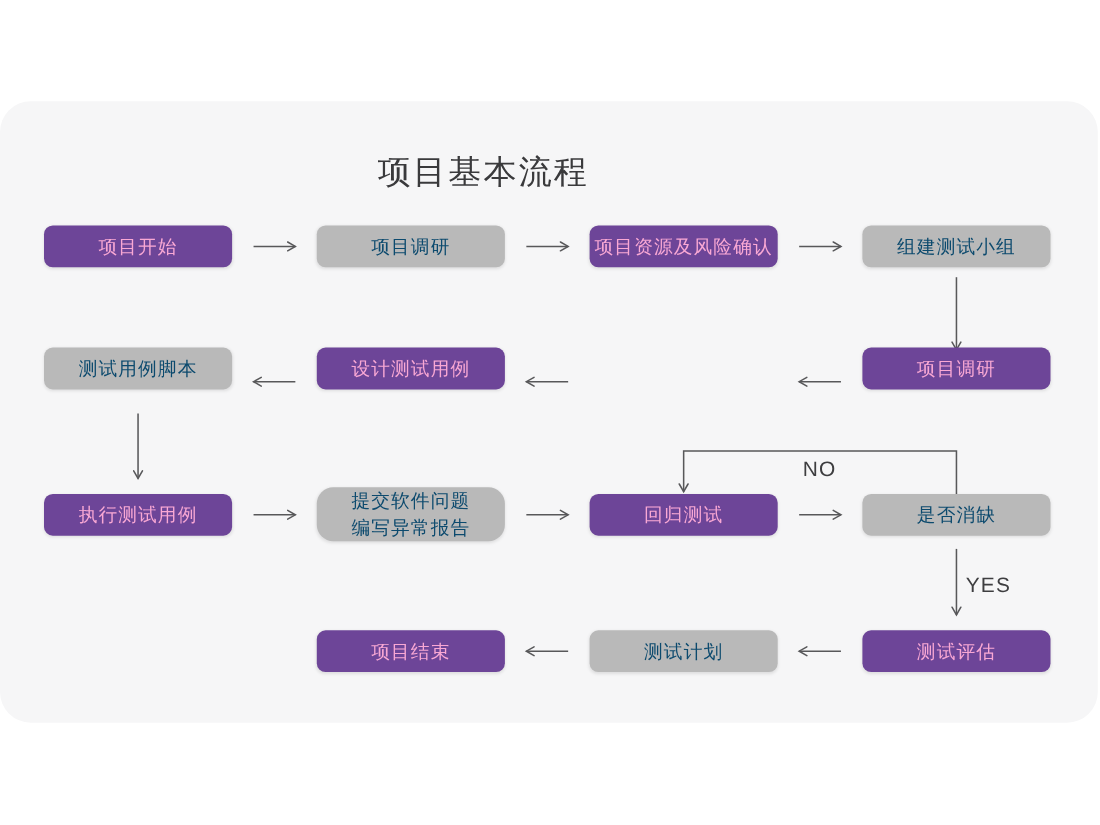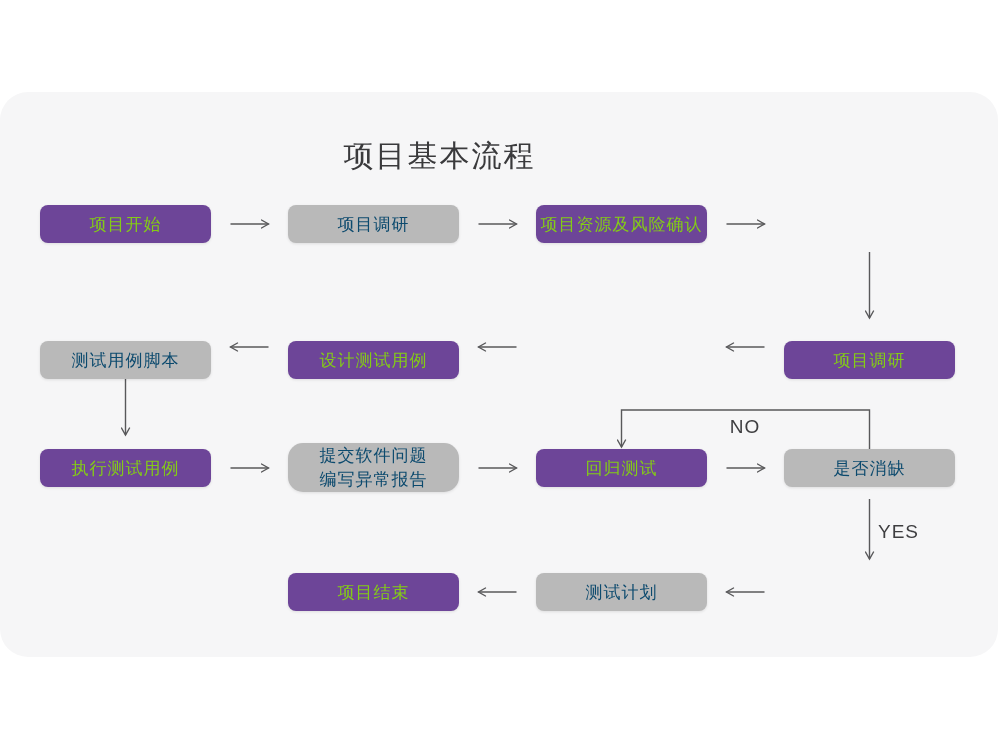--- a/index.html
+++ b/index.html
@@ -39,29 +39,29 @@
     border-radius: 8px;
     display: flex;
     align-items: center;
     justify-content: center;
     font-size: 17px;
     letter-spacing: 1px;
     font-weight: 300;
     box-shadow: 0 1px 3px rgba(0,0,0,0.10);
     text-align: center;
   }
-  .node.purple { background: #6D4598; color: #84cc16; }
+  .node.purple { background: #6D4598; color: #f9a8d4; }
   .node.gray   { background: #B9B9B9; color: #0c4a6e; }
   .node.two-line { height: 49px; flex-direction: column; line-height: 24px; }
   .node.two-line span { display: block; }
 
   
   .c1 { left: 40px; }  .c2 { left: 288px; }  .c3 { left: 536px; }  .c4 { left: 784px; }
   
-  .r1 { top: 205px; }  .r2 { top: 341px; }  .r3 { top: 449px; }  .r4 { top: 573px; }
+  .r1 { top: 205px; }  .r2 { top: 316px; }  .r3 { top: 449px; }  .r4 { top: 573px; }
   .r3tall { top: 443px; border-radius: 15px; }
 </style>
 </head>
 <body>
 
 <div class="stage">
 
   <div class="card"></div>
 
   <div class="title">项目基本流程</div>
@@ -95,29 +95,31 @@
     <path d="M869.5 499 V559" fill="none" stroke="#58585A" stroke-width="1.4" marker-end="url(#ah)"></path>
     <text class="edge-label" x="878" y="538" text-anchor="start">YES</text>
 
     <path d="M764.5 592 H726.5" fill="none" stroke="#58585A" stroke-width="1.4" marker-end="url(#ah)"></path>
     <path d="M516.5 592 H478.5" fill="none" stroke="#58585A" stroke-width="1.4" marker-end="url(#ah)"></path>
   </svg>
 
   <div class="node purple c1 r1">项目开始</div>
   <div class="node gray c2 r1">项目调研</div>
   <div class="node purple c3 r1">项目资源及风险确认</div>
+  <div class="node gray c4 r1">组建测试小组</div>
 
   <div class="node purple c4 r2">项目调研</div>
   <div class="node purple c2 r2">设计测试用例</div>
   <div class="node gray c1 r2">测试用例脚本</div>
 
   <div class="node purple c1 r3">执行测试用例</div>
   <div class="node gray two-line c2 r3tall">
     <span>提交软件问题</span>
     <span>编写异常报告</span>
   </div>
   <div class="node purple c3 r3">回归测试</div>
   <div class="node gray c4 r3">是否消缺</div>
 
+  <div class="node purple c4 r4">测试评估</div>
   <div class="node gray c3 r4">测试计划</div>
   <div class="node purple c2 r4">项目结束</div>
 
 </div>
 
 </body></html>

